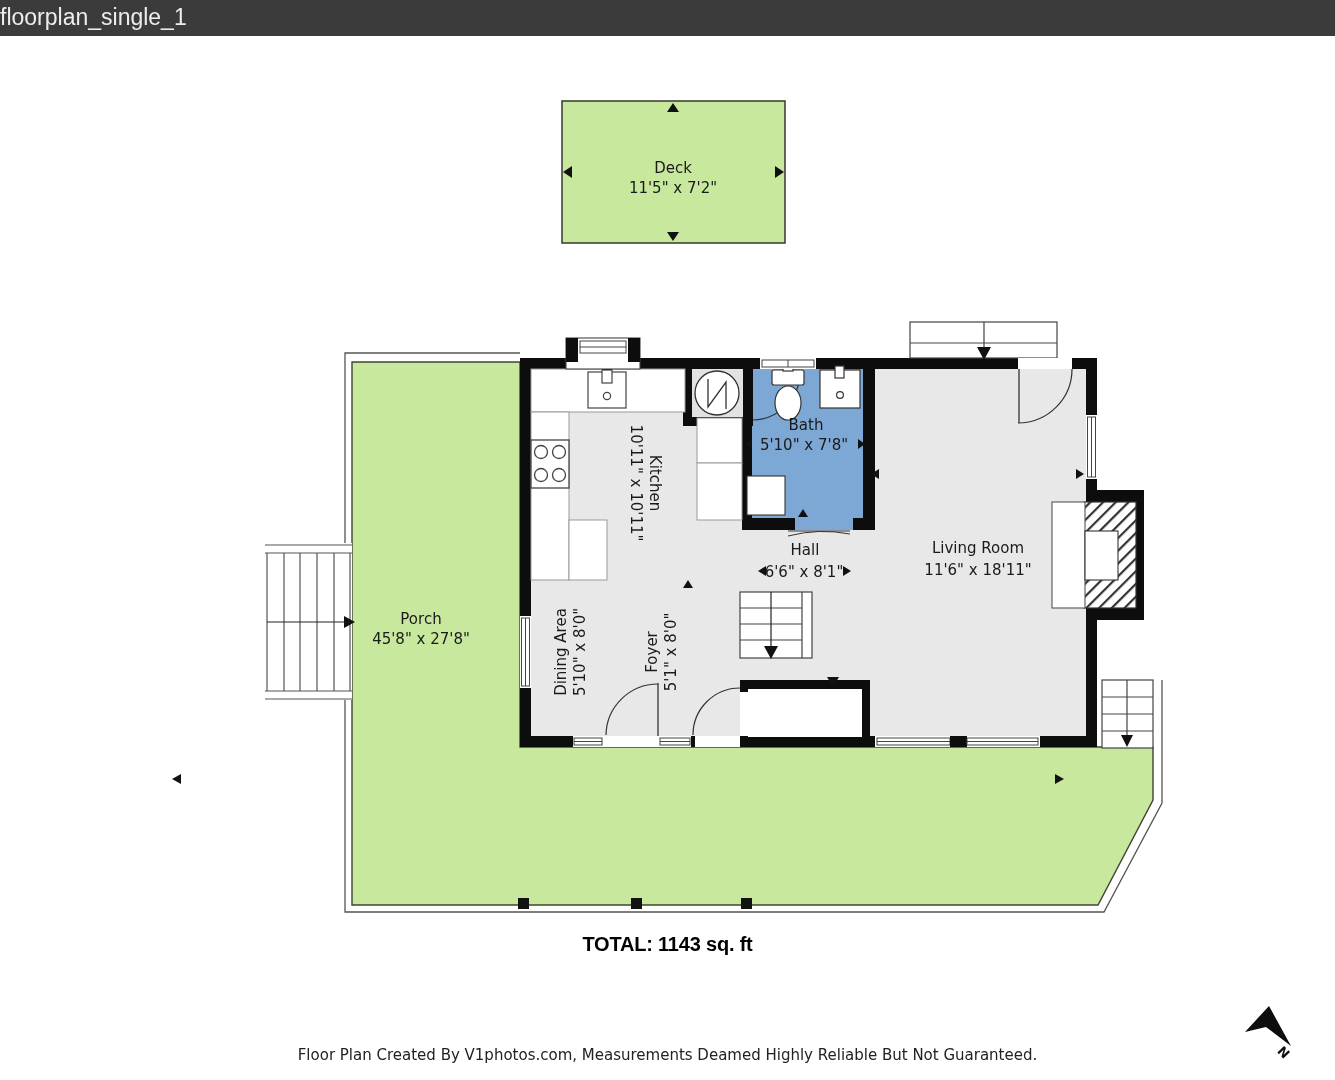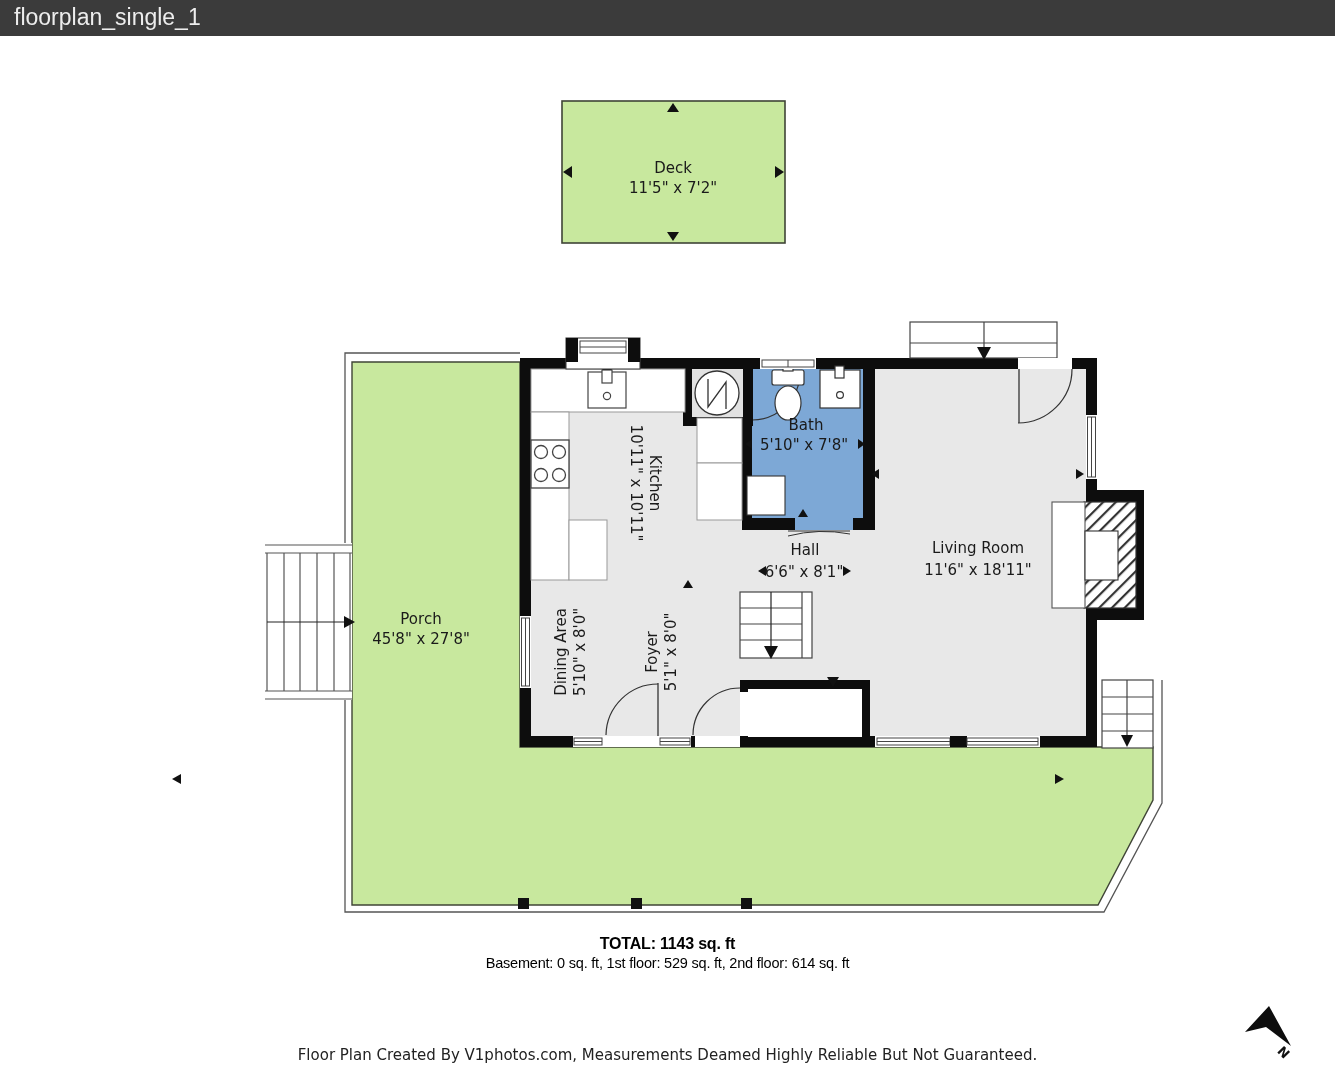--- a/index.html
+++ b/index.html
@@ -1,26 +1,26 @@
 <!DOCTYPE html>
 <html><head>
 <meta charset="utf-8">
 <style>
   html,body{margin:0;padding:0;background:#fff;}
   .stage{position:relative;width:1335px;height:1080px;background:#fff;overflow:hidden;
          font-family:"DejaVu Sans",sans-serif;}
   .titlebar{position:absolute;left:0;top:0;width:1335px;height:36px;background:#3b3b3b;}
-  .titlebar span{display:block;padding-left:14px;line-height:35px;font-size:23px;color:#ededed;
+  .titlebar span{display:block;line-height:35px;font-size:23px;color:#ededed;
          font-family:"Liberation Sans",sans-serif;}
   svg.plan{position:absolute;left:0;top:0;}
   .roomname{font-size:15px;fill:#1a1a1a;}
   .roomdim{font-size:15px;fill:#1a1a1a;}
   .summary{position:absolute;left:0;top:934px;width:1335px;text-align:center;color:#000;
          font-family:"Liberation Sans",sans-serif;letter-spacing:-0.2px;}
-  .summary .total{font-size:16px;font-weight:bold;line-height:20px;}
+  .summary .total{font-size:20px;font-weight:bold;line-height:20px;}
   .summary .line{font-size:14.5px;line-height:19px;}
   .credit{position:absolute;left:0;top:1046px;width:1335px;text-align:center;font-size:15px;
          color:#222;font-family:"DejaVu Sans",sans-serif;}
 </style>
 </head>
 <body>
 
 <div class="stage">
 
   <div class="titlebar">
@@ -270,18 +270,17 @@
     </g>
 
     <g>
       <polygon points="1269,1006 1245,1032 1266,1027 1291,1046" fill="#0d0d0d"></polygon>
       <text x="1284" y="1057" font-size="13" font-weight="bold" fill="#111" transform="rotate(45 1284 1052)" text-anchor="middle">N</text>
     </g>
   </svg>
 
   <div class="summary">
     <div class="total">TOTAL: 1143 sq. ft</div>
-    <div class="line">Basement: 0 sq. ft, 1st floor: 529 sq. ft, 2nd floor: 614 sq. ft</div>
   </div>
 
   <div class="credit">Floor Plan Created By V1photos.com, Measurements Deamed Highly Reliable But Not Guaranteed.</div>
 
 </div>
 
 </body></html>

